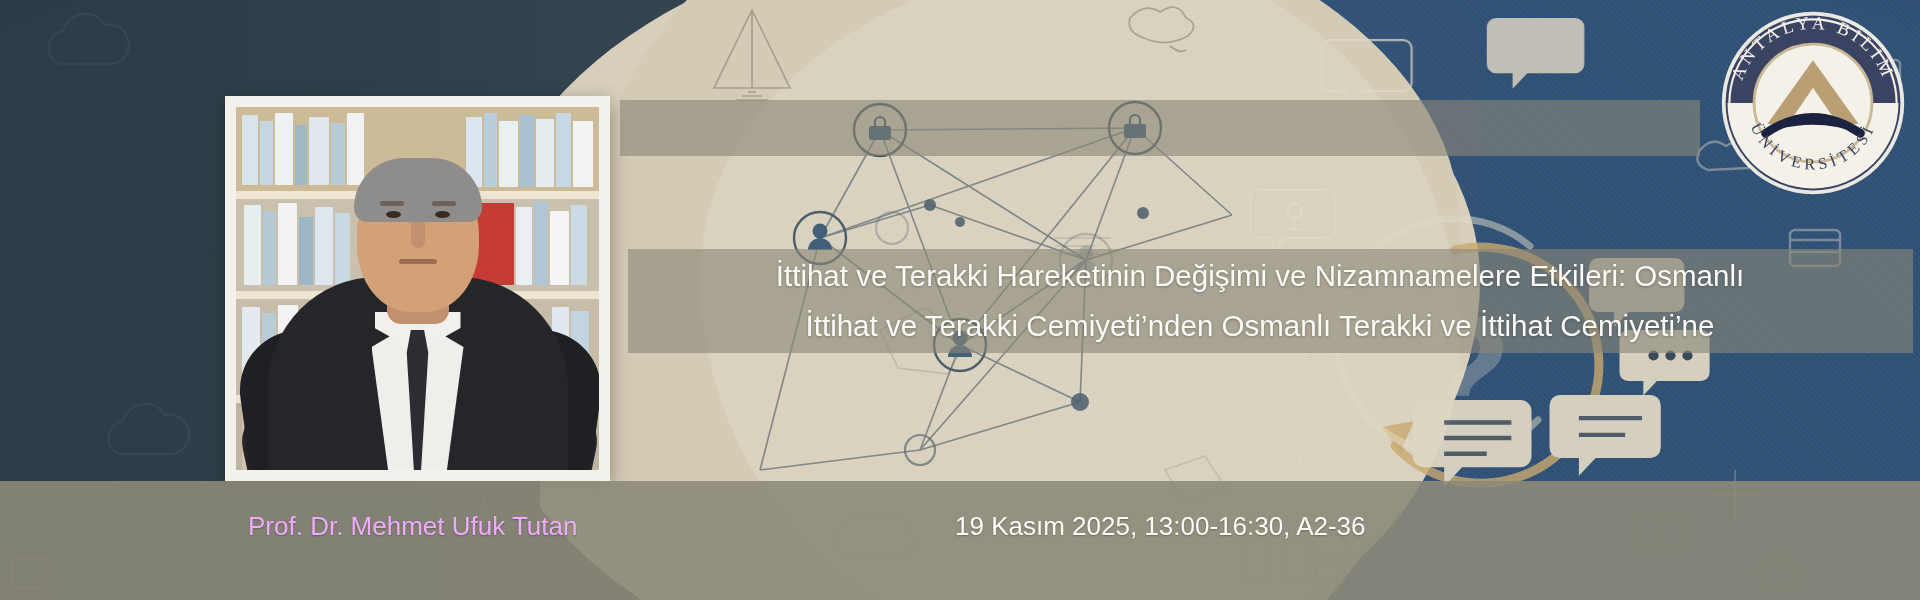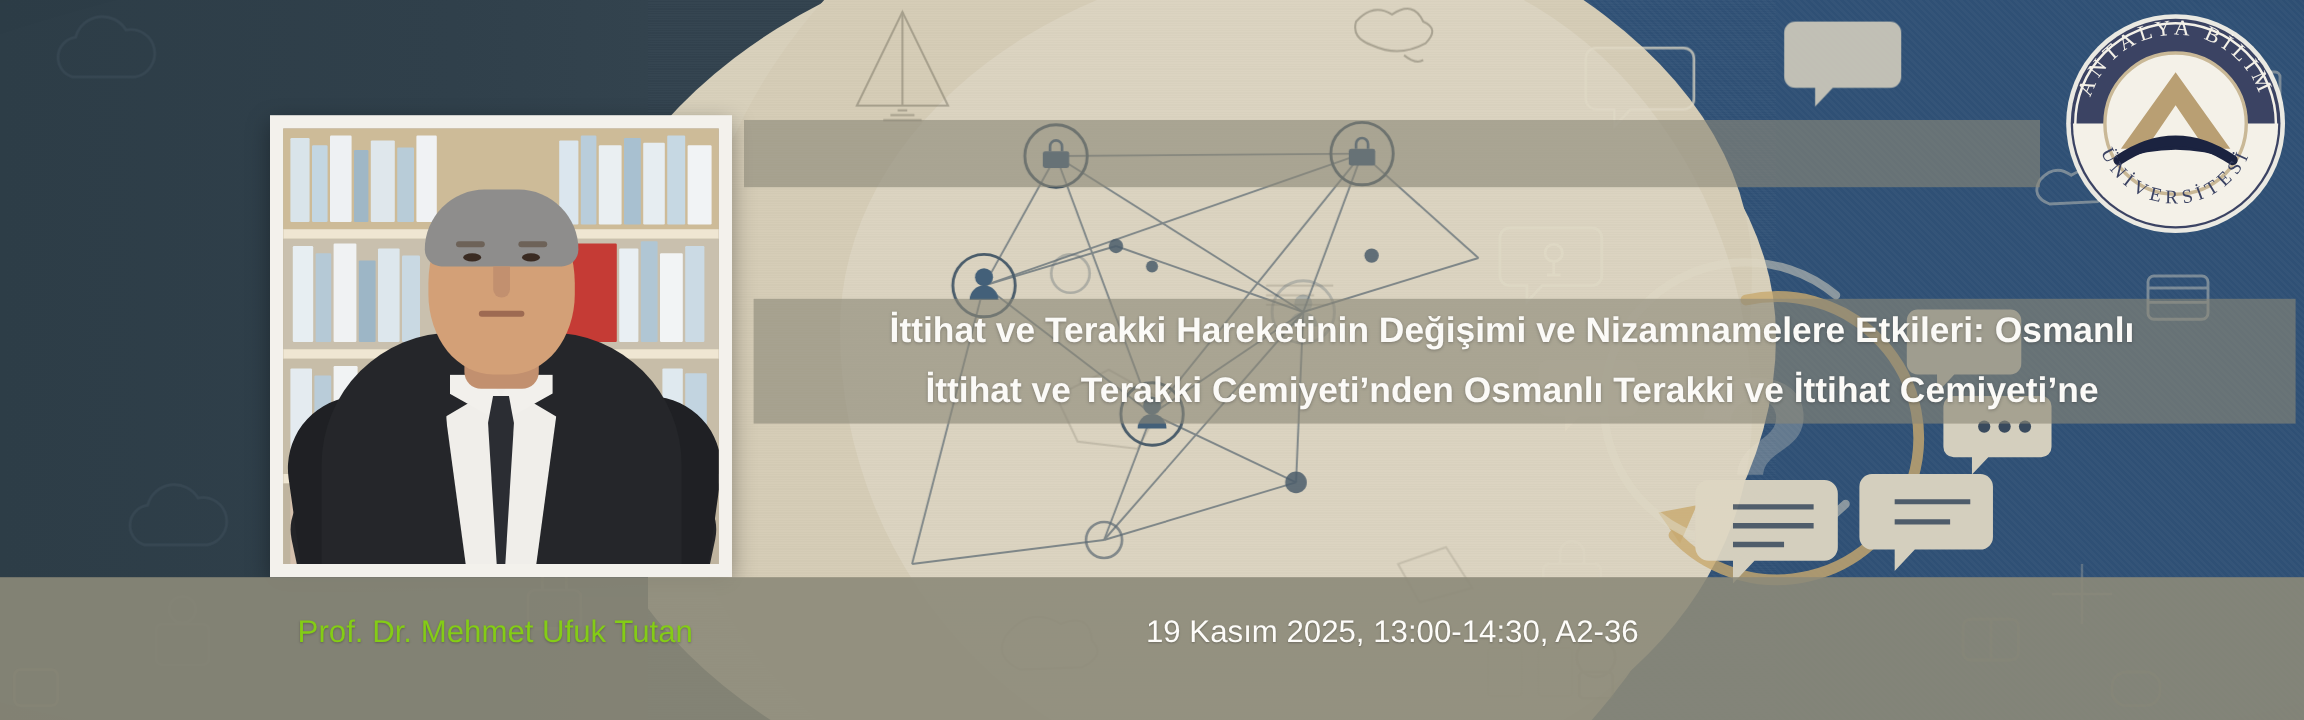--- a/index.html
+++ b/index.html
@@ -124,33 +124,33 @@
     text-shadow:0 1px 3px rgba(0,0,0,.30);
     white-space:nowrap;
   }
   #subtitle-band{
     position:absolute;left:628px;top:249px;width:1285px;height:104px;
     background:rgba(138,136,119,.62);
   }
   #subtitle-text{
     position:absolute;left:600px;top:247px;width:1320px;height:108px;
     display:flex;flex-direction:column;align-items:center;justify-content:center;
-    color:#fbfaf7;font-size:29.5px;line-height:50px;font-weight:700;
+    color:#fbfaf7;font-size:29.5px;line-height:50px;font-weight:400;
     text-shadow:0 1px 3px rgba(0,0,0,.28);
     white-space:nowrap;
   }
 
   
   #footer{
     position:absolute;left:0;top:481px;width:1920px;height:119px;
     background:rgba(140,138,121,.90);
   }
   #footer-speaker{
     position:absolute;left:248px;top:511px;
-    color:#84cc16;font-size:26px;text-shadow:0 1px 2px rgba(0,0,0,.28);
+    color:#f0abfc;font-size:26px;text-shadow:0 1px 2px rgba(0,0,0,.28);
     white-space:nowrap;
   }
   #footer-when{
     position:absolute;left:955px;top:511px;
     color:#fdfcf9;font-size:26px;text-shadow:0 1px 2px rgba(0,0,0,.28);
     white-space:nowrap;
   }
 
   
   #logo{
@@ -408,21 +408,21 @@
   <div id="title-band"></div>
 
   <div id="subtitle-band"></div>
   <div id="subtitle-text">
     <span>İttihat ve Terakki Hareketinin Değişimi ve Nizamnamelere Etkileri: Osmanlı</span>
     <span>İttihat ve Terakki Cemiyeti’nden Osmanlı Terakki ve İttihat Cemiyeti’ne</span>
   </div>
 
   <div id="footer"></div>
   <div id="footer-speaker">Prof. Dr. Mehmet Ufuk Tutan</div>
-  <div id="footer-when">19 Kasım 2025, 13:00-14:30,  A2-36</div>
+  <div id="footer-when">19 Kasım 2025, 13:00-16:30,  A2-36</div>
 
   <svg id="logo" viewBox="0 0 200 200">
     <defs>
       <path id="arcTop" d="M22,100 a78,78 0 0 1 156,0" fill="none"></path>
       <path id="arcBot" d="M30,100 a70,70 0 0 0 140,0" fill="none"></path>
     </defs>
     <circle cx="100" cy="100" r="96" fill="#f4f1e8" opacity=".95"></circle>
     <circle cx="100" cy="100" r="92" fill="#3b4363"></circle>
     <circle cx="100" cy="100" r="88" fill="none" stroke="#f4f1e8" stroke-width="2.2"></circle>
     <path d="M10,100 a90,90 0 0 0 180,0 z" fill="#f4f1e8"></path>

